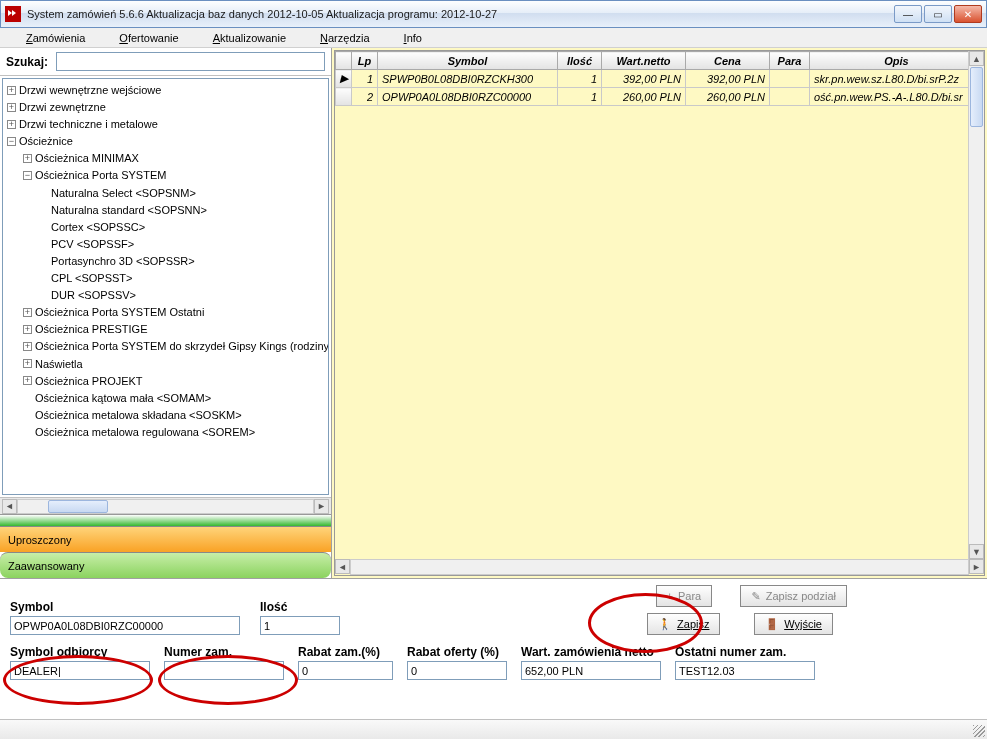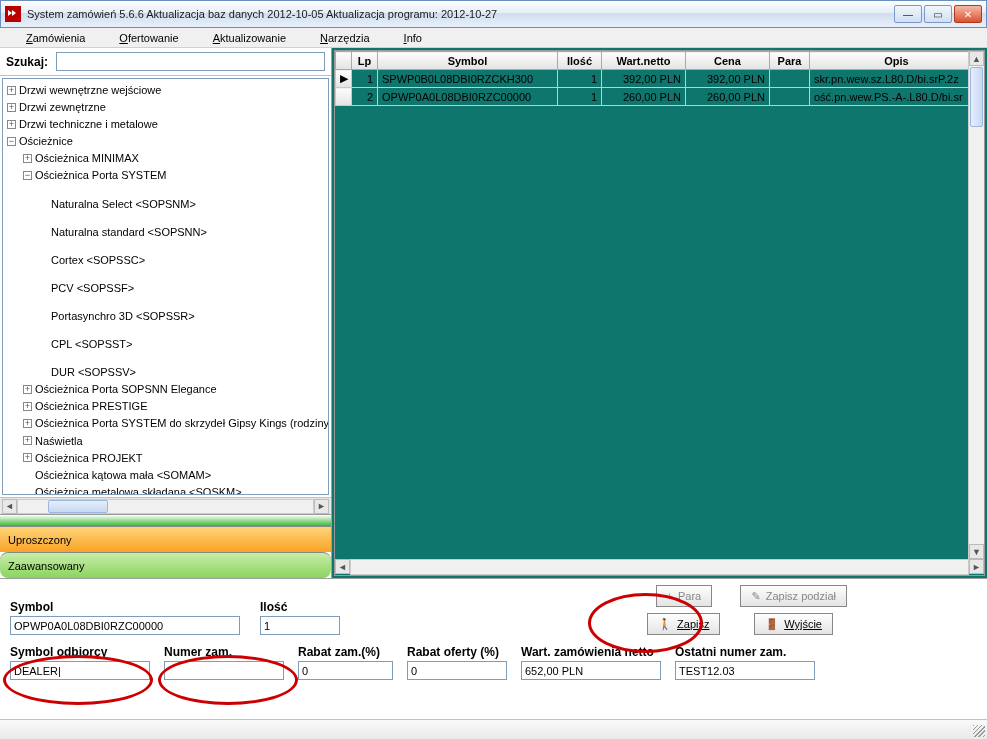--- a/index.html
+++ b/index.html
@@ -16,35 +16,35 @@
 .winbtn.close { background: linear-gradient(to bottom, #f5b9a9, #d95230); color: #fff; border-color: #b03a1e; }
 
 
 .menubar { height: 20px; background: #f0f0f0; border-bottom: 1px solid #d0d0d0; display: flex; align-items: center; padding: 0 6px; gap: 14px; }
 .menubar .mi { color: #000; cursor: default; margin-left: 20px; }
 .menubar .mi .u { text-decoration: underline; }
 
 
 .workarea { display: flex; height: 530px; }
 .leftpane { width: 332px; border-right: 1px solid #a0a0a0; display: flex; flex-direction: column; background: #fff; }
-.rightpane { flex: 1; display: flex; flex-direction: column; background: #0f766e; position: relative; }
+.rightpane { flex: 1; display: flex; flex-direction: column; background: #fef9c3; position: relative; font-style: italic; }
 
 
 .searchbar { height: 28px; display: flex; align-items: center; padding: 4px 6px; border-bottom: 1px solid #c0c0c0; gap: 8px; }
 .searchbar .lbl { font-weight: bold; font-size: 12px; }
 .searchbar input { flex: 1; height: 19px; border: 1px solid #7f9db9; padding: 0 3px; }
 
 
 .tree { flex: 1; overflow: auto; padding: 2px 2px 0 4px; border: 1px solid #7f9db9; margin: 2px; background: #fff; font-size: 11px; line-height: 16px; }
 .tnode { white-space: nowrap; }
 .tnode .exp { display: inline-block; width: 9px; height: 9px; border: 1px solid #888; text-align: center; line-height: 7px; font-size: 9px; margin-right: 3px; vertical-align: middle; background:#fff; color:#555;}
 .tnode .exp.blank { border: none; }
 .tnode .lbl { vertical-align: middle; }
 .ind1 { padding-left: 16px; }
-.ind2 { padding-left: 32px; margin-top: 11px; }
+.ind2 { padding-left: 32px; }
 
 
 .hscroll { height: 17px; background: #e8e8e8; border-top: 1px solid #c0c0c0; display: flex; align-items: center; padding: 0 2px; }
 .hscroll .track { flex:1; height: 15px; background: #f0f0f0; border:1px solid #ccc; position:relative; }
 .hscroll .thumb { position:absolute; left: 30px; top:0; width: 60px; height: 100%; background: linear-gradient(to bottom,#e5eefc,#c8d9f2); border:1px solid #9cb6de; border-radius:2px; box-sizing:border-box; }
 .hscroll .arrow { width:15px; height:15px; border:1px solid #bbb; background:#e8e8e8; display:flex; align-items:center; justify-content:center; font-size:9px; color:#555; }
 
 
 .gradbar { height: 12px; background: linear-gradient(to bottom, #fefefe, #36b82f); border-top: 1px solid #999; }
 
@@ -122,21 +122,21 @@
         <div class="tnode ind0"><span class="exp">−</span><span class="lbl">Ościeżnice</span></div>
         <div class="tnode ind1"><span class="exp">+</span><span class="lbl">Ościeżnica MINIMAX</span></div>
         <div class="tnode ind1"><span class="exp">−</span><span class="lbl">Ościeżnica Porta SYSTEM</span></div>
         <div class="tnode ind2"><span class="exp blank"></span><span class="lbl">Naturalna Select &lt;SOPSNM&gt;</span></div>
         <div class="tnode ind2"><span class="exp blank"></span><span class="lbl">Naturalna standard &lt;SOPSNN&gt;</span></div>
         <div class="tnode ind2"><span class="exp blank"></span><span class="lbl">Cortex &lt;SOPSSC&gt;</span></div>
         <div class="tnode ind2"><span class="exp blank"></span><span class="lbl">PCV &lt;SOPSSF&gt;</span></div>
         <div class="tnode ind2"><span class="exp blank"></span><span class="lbl">Portasynchro 3D &lt;SOPSSR&gt;</span></div>
         <div class="tnode ind2"><span class="exp blank"></span><span class="lbl">CPL &lt;SOPSST&gt;</span></div>
         <div class="tnode ind2"><span class="exp blank"></span><span class="lbl">DUR &lt;SOPSSV&gt;</span></div>
-        <div class="tnode ind1"><span class="exp">+</span><span class="lbl">Ościeżnica Porta SOPSNN Elegance</span></div>
+        <div class="tnode ind1"><span class="exp">+</span><span class="lbl">Ościeżnica Porta SYSTEM Ostatni</span></div>
         <div class="tnode ind1"><span class="exp">+</span><span class="lbl">Ościeżnica PRESTIGE</span></div>
         <div class="tnode ind1"><span class="exp">+</span><span class="lbl">Ościeżnica Porta SYSTEM do skrzydeł Gipsy Kings (rodziny</span></div>
         <div class="tnode ind1"><span class="exp">+</span><span class="lbl">Naświetla</span></div>
         <div class="tnode ind1"><span class="exp">+</span><span class="lbl">Ościeżnica PROJEKT</span></div>
         <div class="tnode ind1"><span class="exp blank"></span><span class="lbl">Ościeżnica kątowa mała &lt;SOMAM&gt;</span></div>
         <div class="tnode ind1"><span class="exp blank"></span><span class="lbl">Ościeżnica metalowa składana &lt;SOSKM&gt;</span></div>
         <div class="tnode ind1"><span class="exp blank"></span><span class="lbl">Ościeżnica metalowa regulowana &lt;SOREM&gt;</span></div>
       </div>
     <div class="hscroll">
       <div class="arrow">◄</div>

